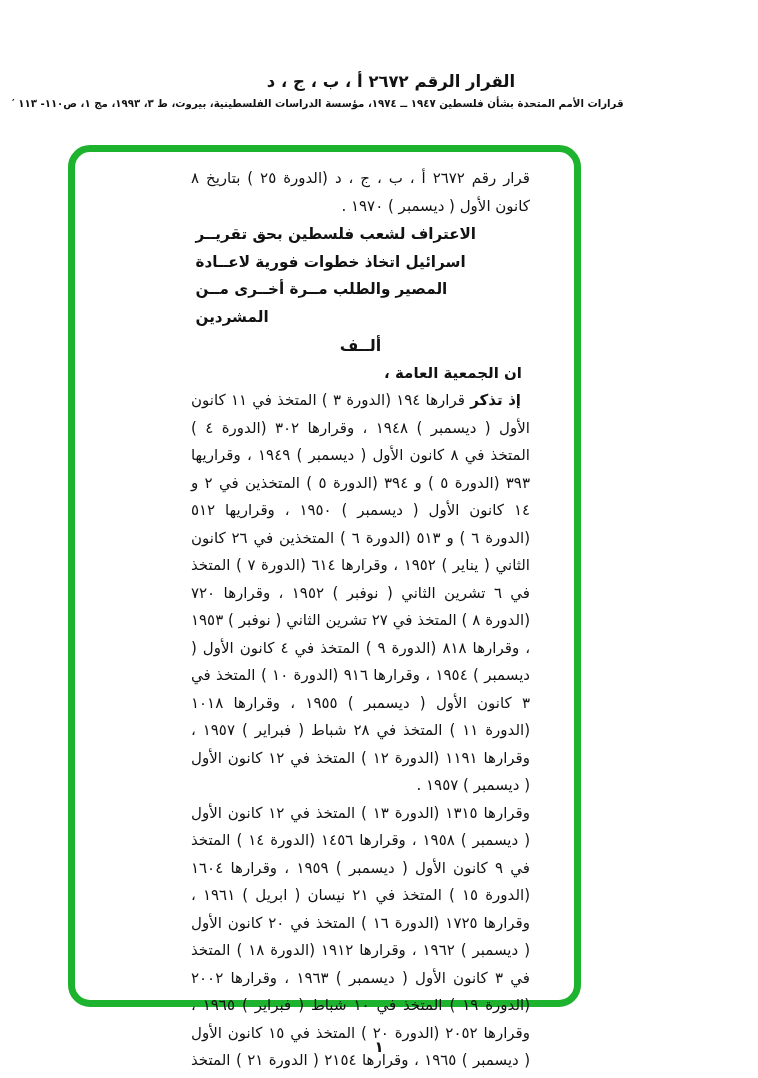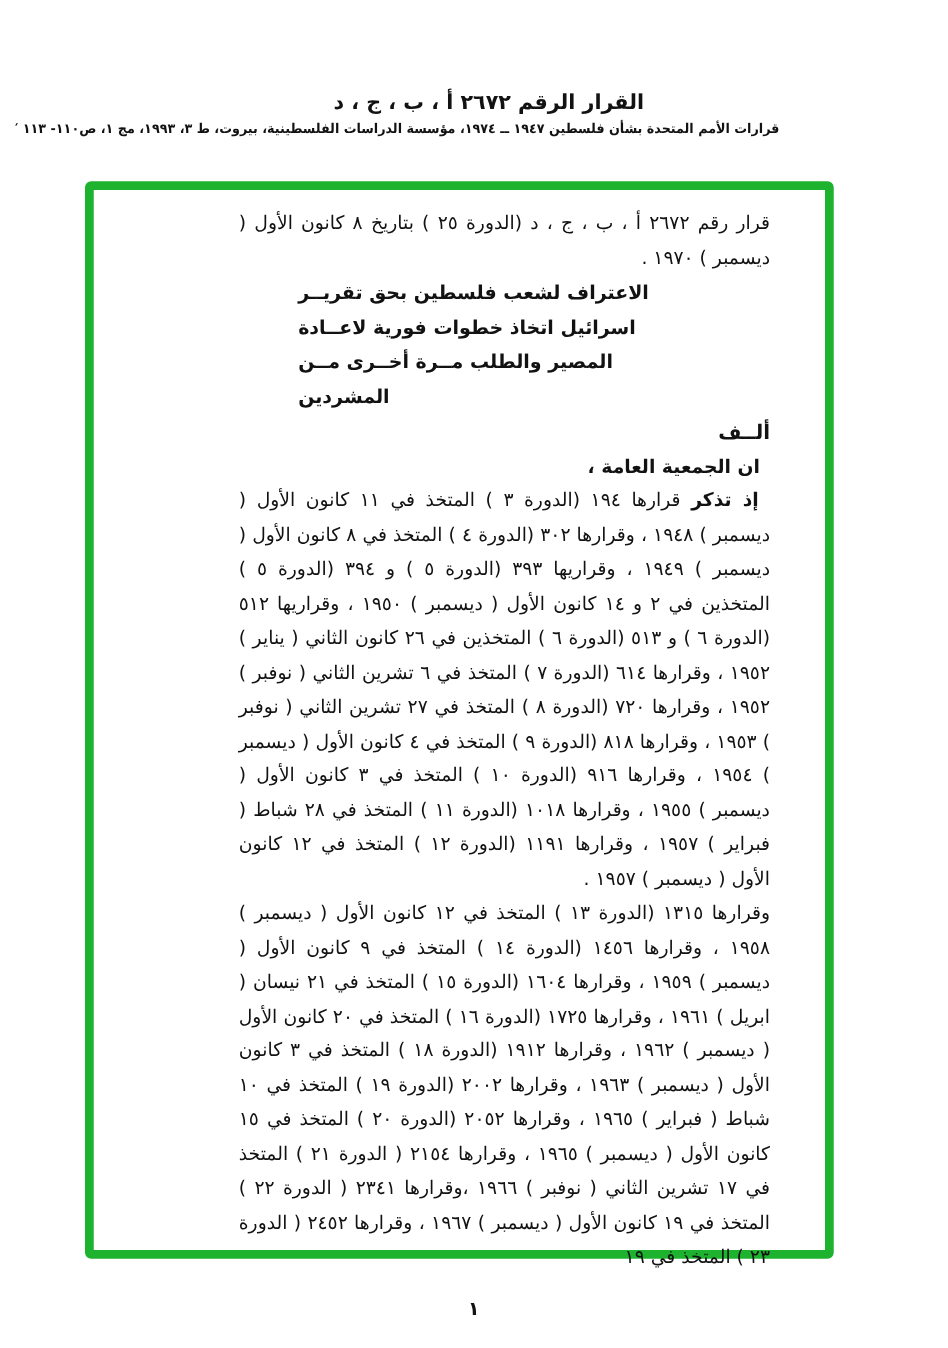--- a/index.html
+++ b/index.html
@@ -17,44 +17,44 @@
   .doc-header { position: absolute; top: 72px; left: 12px; width: 100%; direction: rtl; text-align: center; }
   .doc-title { font-size: 16.5px; font-weight: bold; margin: 0; letter-spacing: 0.5px; }
   .doc-citation {
     margin-top: 7px; font-size: 10.2px; font-weight: bold;
     white-space: nowrap; text-align: left; transform: scaleY(1.05);
   }
 
   
   .frame {
     position: absolute; left: 68px; top: 145px;
-    width: 599px; height: 862px;
+    width: 513px; height: 862px;
     border: 7px solid var(--accent);
-    border-radius: 5px;
+    border-radius: 22px;
     padding: 13px 44px 0 116px;
   }
 
   .rtl-text { direction: rtl; font-size: 15px; line-height: 27.5px; text-align: justify; }
 
   .intro { margin: 0; }
 
   .heading-block {
     margin: 1px auto 0;
     width: 330px;
     font-weight: bold;
     text-align: left;
     direction: rtl;
     font-size: 15.2px;
     line-height: 27.5px;
   }
   .heading-line { white-space: nowrap; }
 
   .section-label {
     margin: 1px 0 0;
-    text-align: right;
+    text-align: center;
     font-weight: bold;
     font-size: 16px;
     line-height: 27.5px;
     direction: rtl;
   }
 
   .assembly { margin: 0; font-weight: bold; text-indent: 8px; }
 
   .para { margin: 0; }
   .para-first { text-indent: 9px; }

